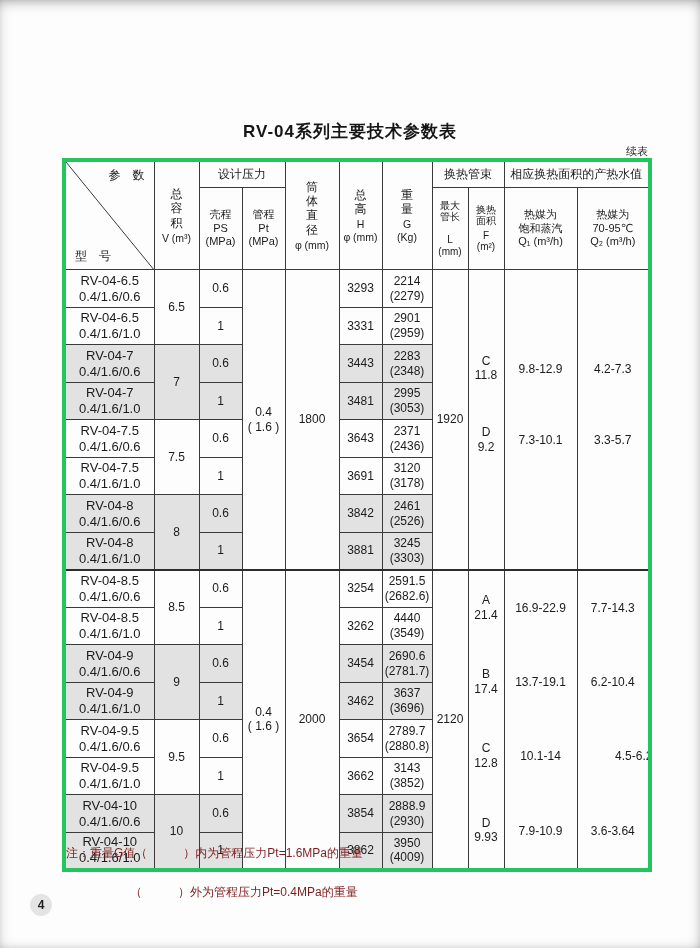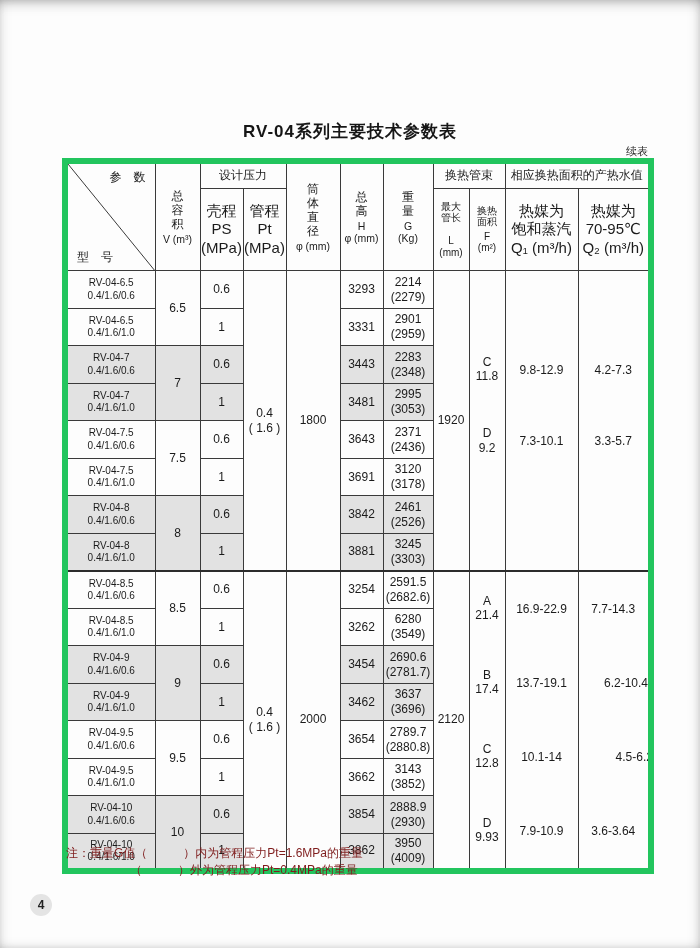--- a/index.html
+++ b/index.html
@@ -20,55 +20,55 @@
     margin:0; text-align:center;
     font-size:17px; font-weight:bold; letter-spacing:1px; color:#161616;
   }
   .cont-label {
     position:absolute; top:144px; right:52px;
     font-size:11px; color:#2a2a2a;
   }
   table.params {
     position:absolute; top:158px; left:62px;
     width:586px; border-collapse:collapse; table-layout:fixed;
-    border:6px solid #22c55e;
+    border:4px solid #22c55e;
   }
   th, td {
     border:1px solid #3a3a3a;
     padding:0; margin:0;
     text-align:center; vertical-align:middle;
     font-size:12px; font-weight:400; line-height:1.22;
     white-space:pre-line; color:#1b1b1b;
     overflow:hidden;
   }
   thead tr.h1 { height:27px; }
   thead tr.h2 { height:52px; }
   tbody tr { height:37.5px; }
-  td.model { font-size:10px; }
+  td.model { font-size:13px; }
   .shaded { background:#e2e2e2; }
   tr.section-start td { border-top:2px solid #2c2c2c; }
-  th.sub { font-size:15px; }
+  th.sub { font-size:11px; }
   th.subsm { font-size:10px; }
   .vwrap { display:flex; flex-direction:column; align-items:center; justify-content:center; gap:2px; }
   .vchars { width:1.08em; word-break:break-all; line-height:1.18; font-size:12px; }
   .wchars { width:2.3em; word-break:break-all; line-height:1.12; font-size:10px; margin:0 auto; }
   .unit { font-size:10.5px; line-height:1.18; }
   .unitsm { font-size:10px; line-height:1.15; }
   th.diag { position:relative; }
   .diag-svg { position:absolute; top:0; left:0; width:100%; height:100%; }
   .diag-top { position:absolute; top:6px; right:9px; font-size:12px; }
   .diag-bottom { position:absolute; bottom:6px; left:9px; font-size:12px; }
   td.relcell { position:relative; }
   .bentry {
     position:absolute; left:0; width:100%;
     transform:translateY(-50%);
     line-height:1.22; font-size:12px;
   }
   .notes { position:absolute; top:845px; left:66px; font-size:12px; line-height:1.45; color:#7f1d1d; }
-  .note-line2 { margin-left:64px; margin-top:0; }
+  .note-line2 { margin-left:64px; margin-top:22px; }
   .page-number {
     position:absolute; top:894px; left:30px;
     width:22px; height:22px; border-radius:50%;
     background:#e4e4e4;
     display:flex; align-items:center; justify-content:center;
     font-size:12px; font-weight:bold; color:#222;
   }
 </style>
 </head>
 <body>
@@ -243,28 +243,28 @@
           <td>0.6</td>
           <td rowspan="8">0.4
 ( 1.6 )</td>
           <td rowspan="8">2000</td>
           <td>3254</td>
           <td>2591.5
 (2682.6)</td>
           <td rowspan="8">2120</td>
           <td rowspan="8" class="relcell"><div class="bentry" style="top: 12.5%;"><div>A</div><div>21.4</div></div><div class="bentry" style="top: 37.5%;"><div>B</div><div>17.4</div></div><div class="bentry" style="top: 62.5%;"><div>C</div><div>12.8</div></div><div class="bentry" style="top: 87.5%;"><div>D</div><div>9.93</div></div></td>
           <td rowspan="8" class="relcell"><div class="bentry" style="top: 12.5%;"><div>16.9-22.9</div></div><div class="bentry" style="top: 37.5%;"><div>13.7-19.1</div></div><div class="bentry" style="top: 62.5%;"><div>10.1-14</div></div><div class="bentry" style="top: 87.5%;"><div>7.9-10.9</div></div></td>
-          <td rowspan="8" class="relcell"><div class="bentry" style="top: 12.5%; text-align: center;"><div>7.7-14.3</div></div><div class="bentry" style="top: 37.5%; text-align: right;"><div>6.2-10.4</div></div><div class="bentry" style="top: 62.5%; padding-left: 21px;"><div>4.5-6.2</div></div><div class="bentry" style="top: 87.5%;"><div>3.6-3.64</div></div></td>
+          <td rowspan="8" class="relcell"><div class="bentry" style="top: 12.5%; text-align: center;"><div>7.7-14.3</div></div><div class="bentry" style="top: 37.5%;"><div>6.2-10.4</div></div><div class="bentry" style="top: 62.5%; padding-left: 21px;"><div>4.5-6.2</div></div><div class="bentry" style="top: 87.5%;"><div>3.6-3.64</div></div></td>
         </tr>
         <tr>
           <td class="model">RV-04-8.5
 0.4/1.6/1.0</td>
           <td>1</td>
           <td>3262</td>
-          <td>6280
+          <td>4440
 (3549)</td>
         </tr>
         <tr>
           <td class="model shaded">RV-04-9
 0.4/1.6/0.6</td>
           <td rowspan="2" class="shaded">9</td>
           <td class="shaded">0.6</td>
           <td class="shaded">3454</td>
           <td class="shaded">2690.6
 (2781.7)</td>

